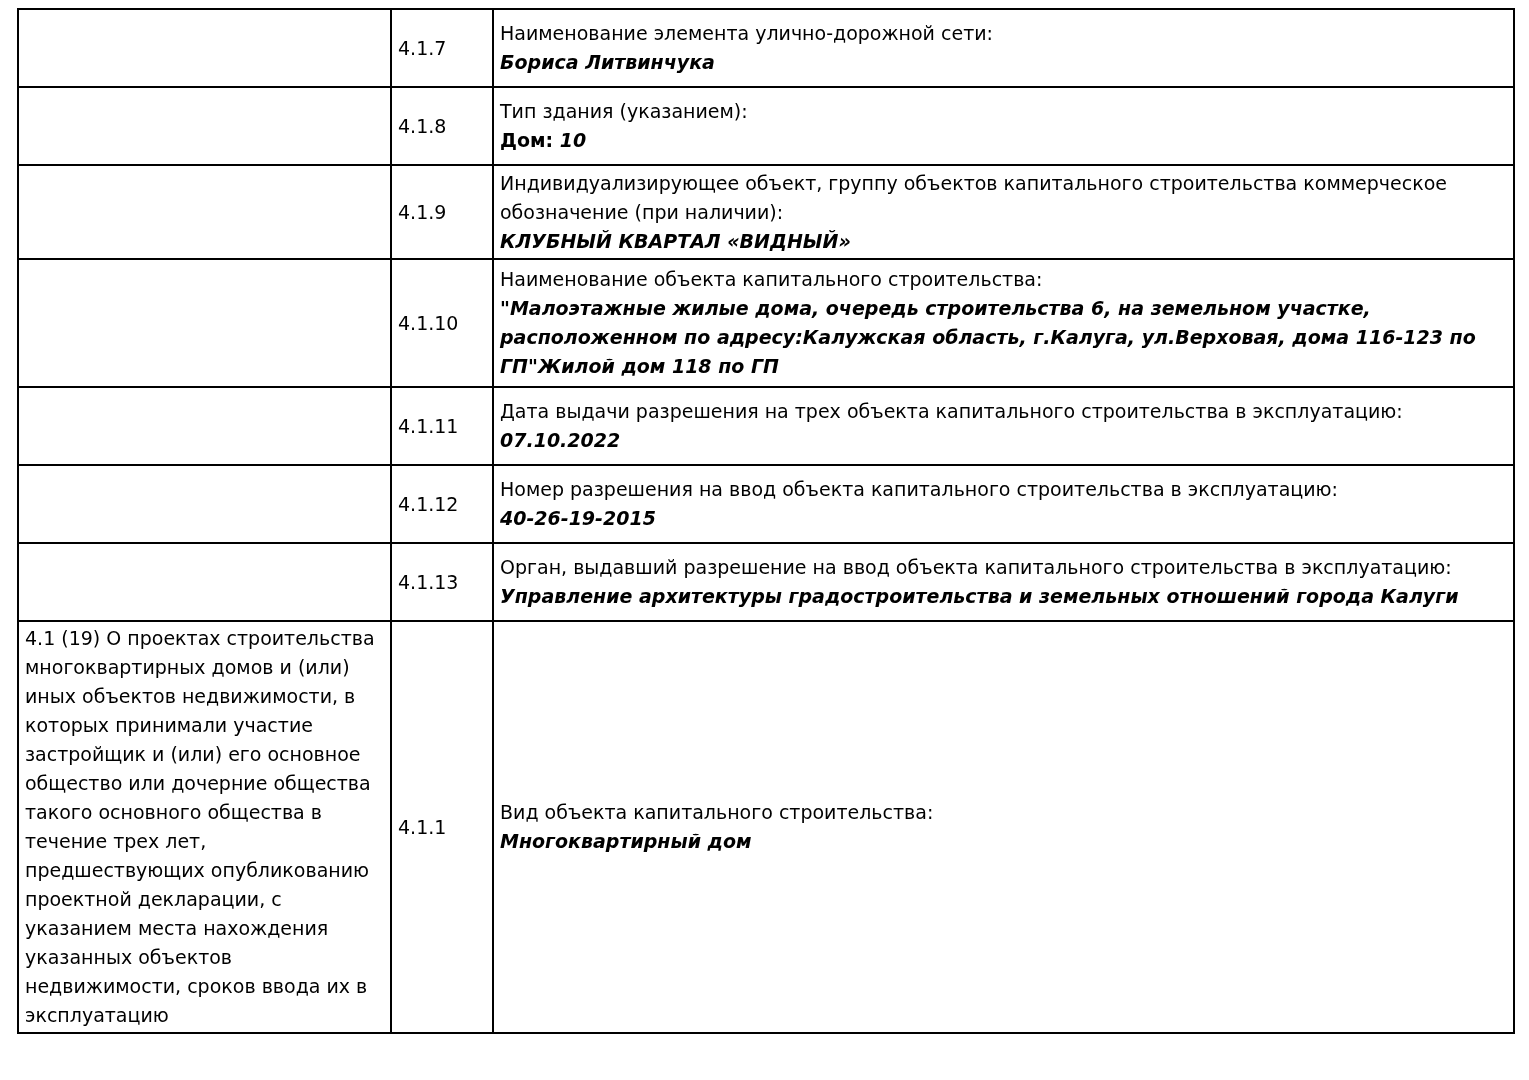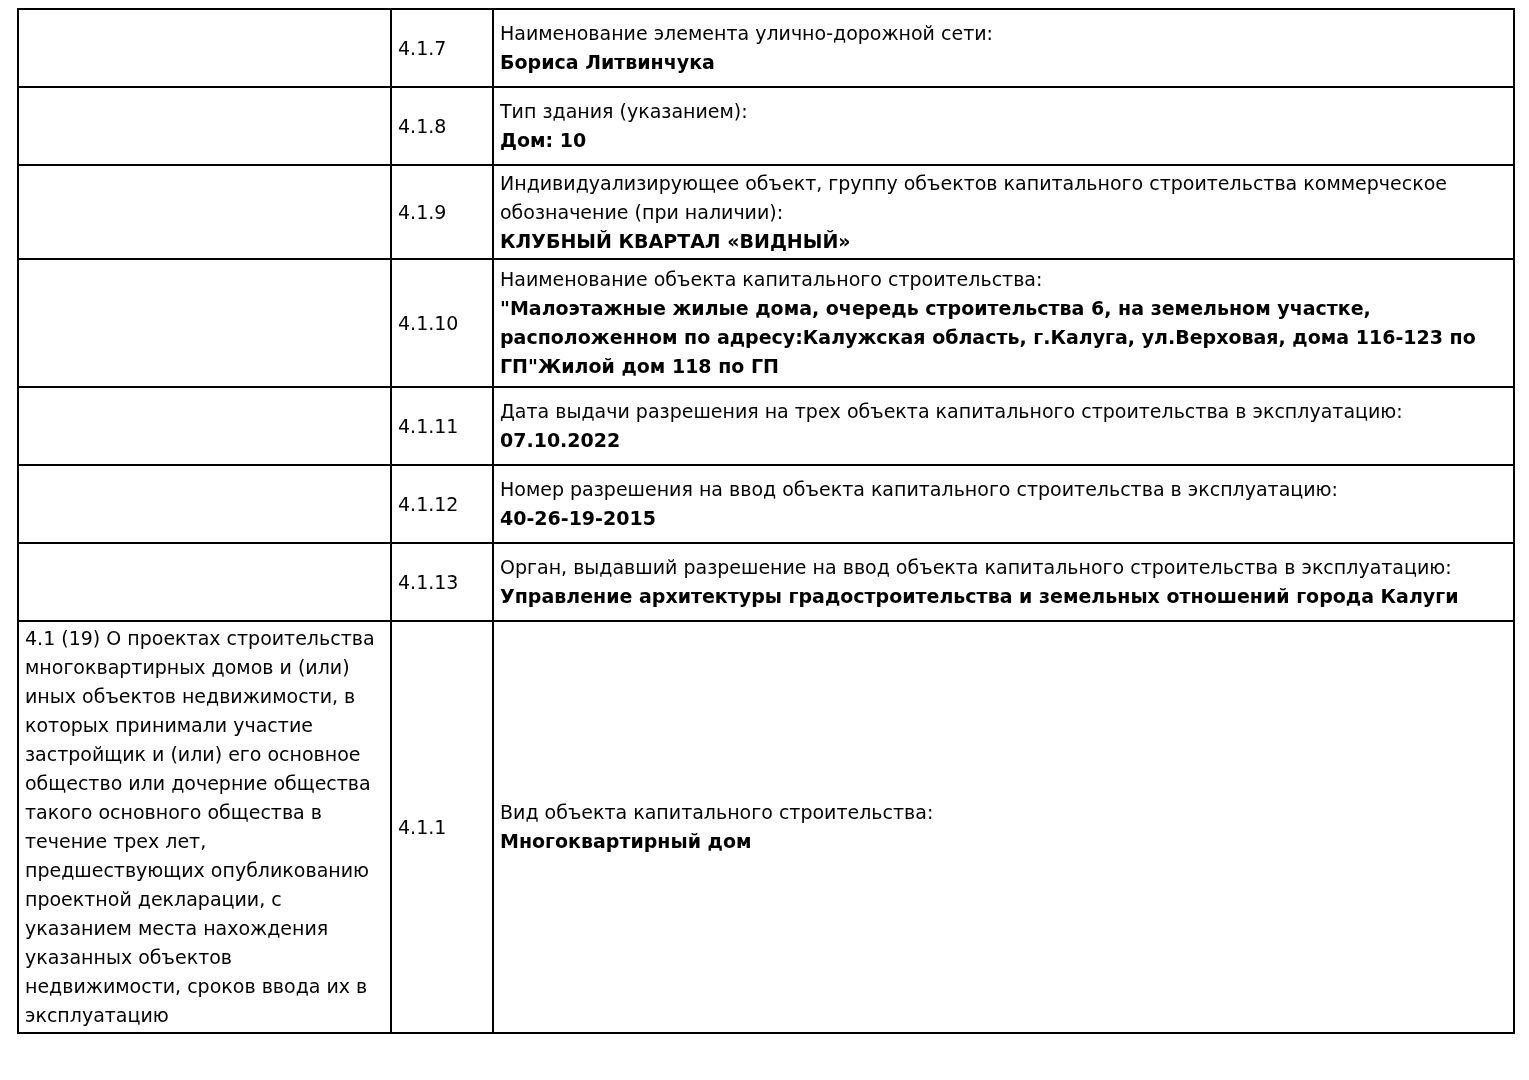--- a/index.html
+++ b/index.html
@@ -31,21 +31,21 @@
   col.c-code  { width: 102px; }
   col.c-body  { width: 1021px; }
   td.cell-left {
     vertical-align: top;
     padding-top: 2px;
   }
   td.cell-code {
     vertical-align: middle;
   }
   .label { font-weight: normal; }
-  .value { font-weight: bold; }
+  .value { font-weight: bold; font-style: italic; }
   .value-prefix { font-weight: bold; }
   tr.r-2lines  { height: 78px; }
   tr.r-3lines  { height: 94px; }
   tr.r-4lines  { height: 128px; }
   tr.r-big     { height: 387px; }
 </style>
 </head>
 <body>
 
 <table class="doc-table">

